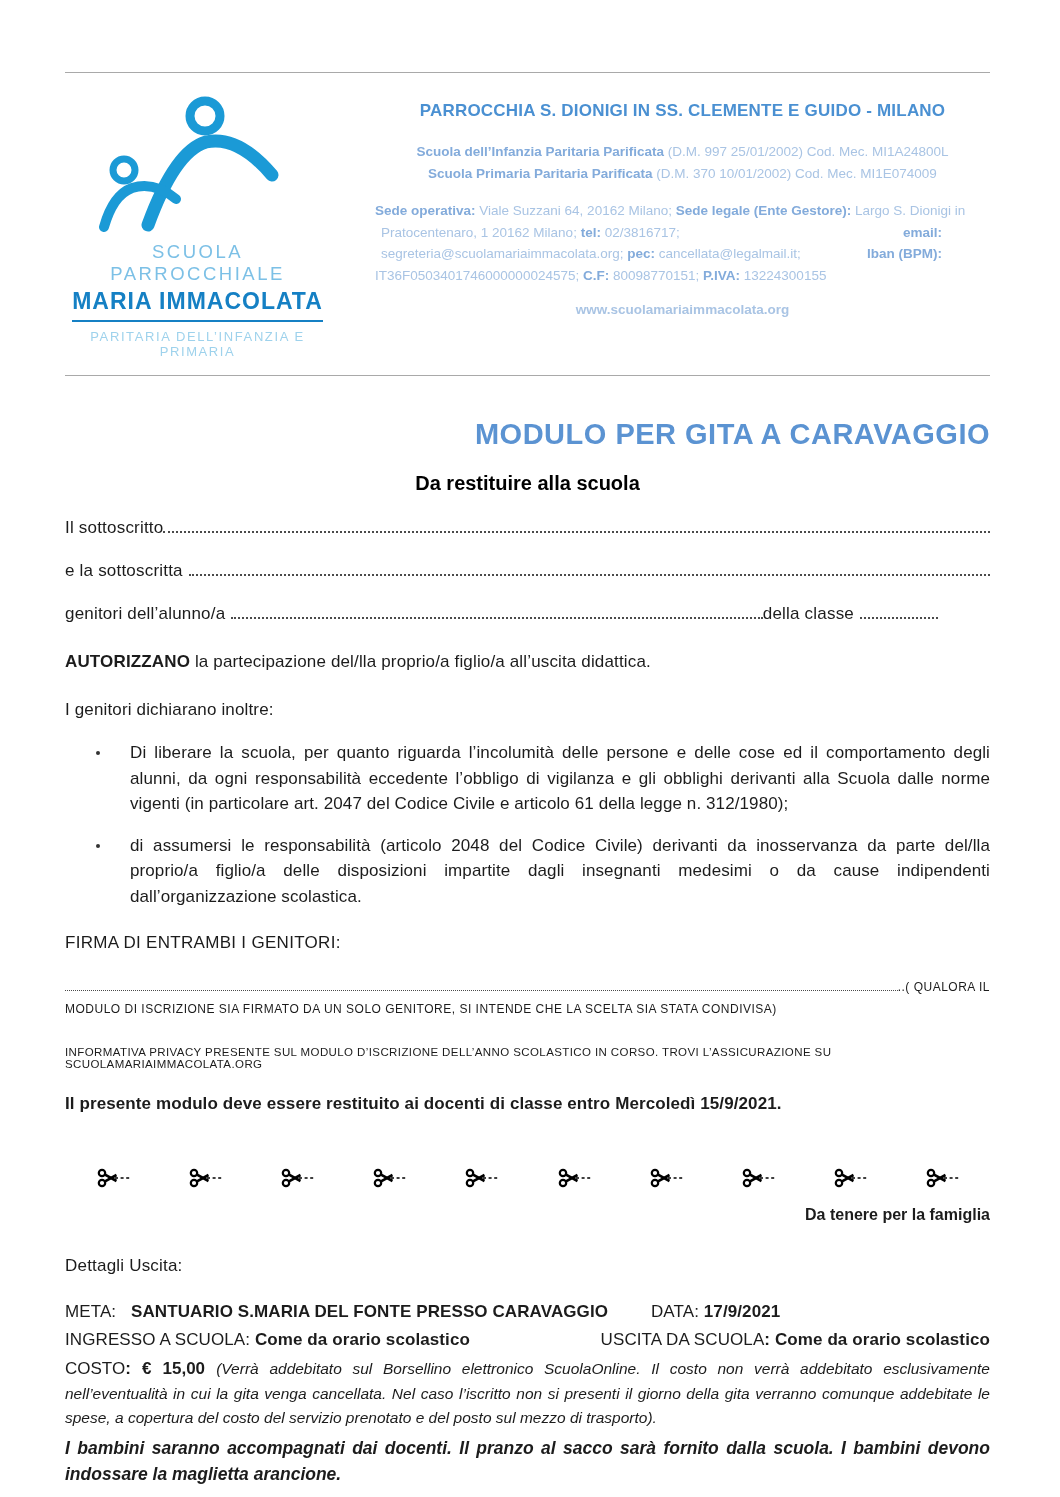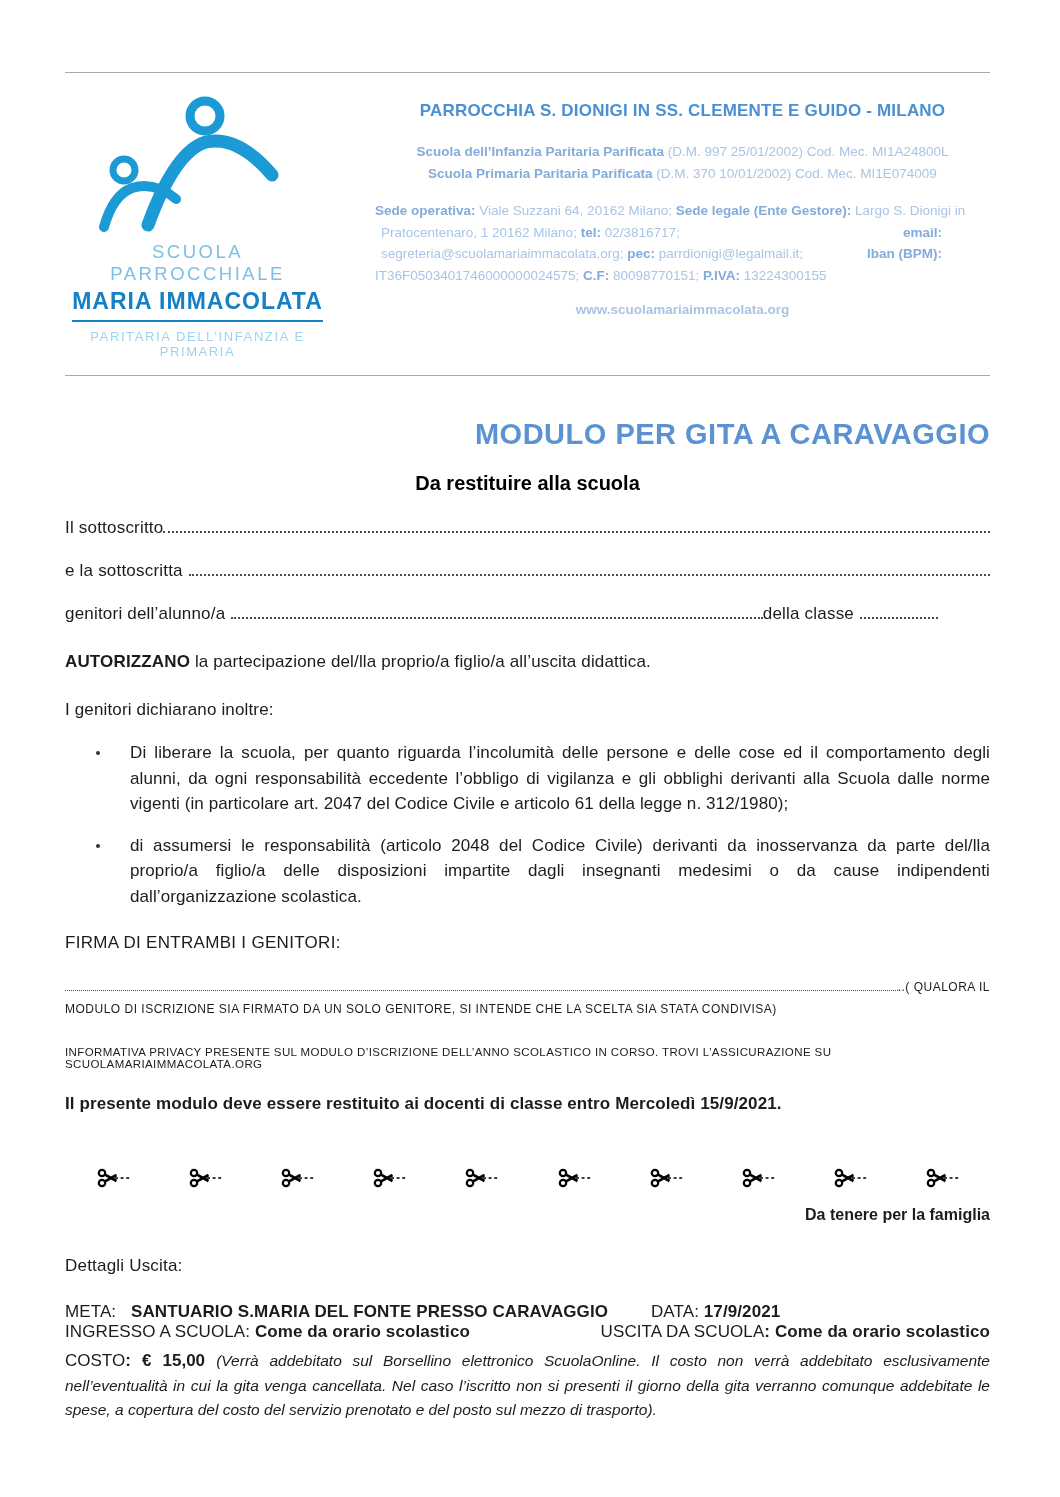--- a/index.html
+++ b/index.html
@@ -71,21 +71,21 @@
   .scissor{display:inline-flex;}
 
   .keep-title{margin-top:16px;text-align:right;font-size:16px;font-weight:bold;}
 
   
   .details-heading{font-size:17px;margin-top:32px;letter-spacing:.2px;}
   .meta-line{font-size:17px;margin-top:26px;letter-spacing:.1px;}
   .meta-line .v{font-weight:bold;}
   .meta-line .date-label{margin-left:38px;}
   .meta-line .meta-label{margin-right:10px;}
-  .io-line{display:flex;justify-content:space-between;font-size:17px;letter-spacing:.1px;}
+  .io-line{display:flex;justify-content:space-between;font-size:17px;margin-top:8px;letter-spacing:.1px;}
   .io-line .v{font-weight:bold;}
   .costo{font-size:17px;margin-top:7px;text-align:justify;line-height:1.45;}
   .costo .v{font-weight:bold;}
   .costo .note{font-style:italic;font-size:15.5px;}
   .final-note{font-size:17.5px;font-weight:bold;font-style:italic;text-align:justify;line-height:1.5;margin-top:4px;}
 </style>
 </head>
 <body>
 
 <div class="page">
@@ -115,21 +115,21 @@
         <div><b>Scuola Primaria Paritaria Parificata</b><span> (D.M. 370 10/01/2002) Cod. Mec.  MI1E074009</span></div>
       </div>
 
       <div class="address">
         <div class="addr-line"><b>Sede operativa:</b><span> Viale Suzzani 64, 20162 Milano; </span><b>Sede legale (Ente Gestore):</b><span> Largo S. Dionigi in</span></div>
         <div class="addr-split">
           <span><span>Pratocentenaro, 1 20162 Milano; </span><b>tel:</b><span> 02/3816717;</span></span>
           <b>email:</b>
         </div>
         <div class="addr-split">
-          <span><span>segreteria@scuolamariaimmacolata.org; </span><b>pec:</b><span> parrdionigi@legalmail.it;</span></span>
+          <span><span>segreteria@scuolamariaimmacolata.org; </span><b>pec:</b><span> cancellata@legalmail.it;</span></span>
           <b>Iban (BPM):</b>
         </div>
         <div class="addr-line"><span>IT36F0503401746000000024575; </span><b>C.F:</b><span> 80098770151; </span><b>P.IVA:</b><span> 13224300155</span></div>
       </div>
 
       <div class="website">www.scuolamariaimmacolata.org</div>
     </div>
   </div>
 
   <hr class="rule">
@@ -286,14 +286,15 @@
 
   <div class="io-line">
     <span><span>INGRESSO A SCUOLA: </span><span class="v">Come da orario scolastico</span></span>
     <span><span>USCITA DA SCUOLA</span><span class="v">: Come da orario scolastico</span></span>
   </div>
 
   <div class="costo">
     <span>COSTO</span><span class="v">: € 15,00 </span><span class="note"> (Verrà addebitato sul Borsellino elettronico ScuolaOnline. Il costo non verrà addebitato esclusivamente nell’eventualità in cui la gita venga cancellata. Nel caso l’iscritto non si presenti il giorno della gita verranno comunque addebitate le spese, a copertura del costo del servizio prenotato e del posto sul mezzo di trasporto).</span>
   </div>
 
+  <div class="final-note">I bambini saranno accompagnati dai docenti. Il pranzo al sacco sarà fornito dalla scuola. I bambini devono indossare la maglietta arancione.</div>
 
 </div>
 
 </body></html>

